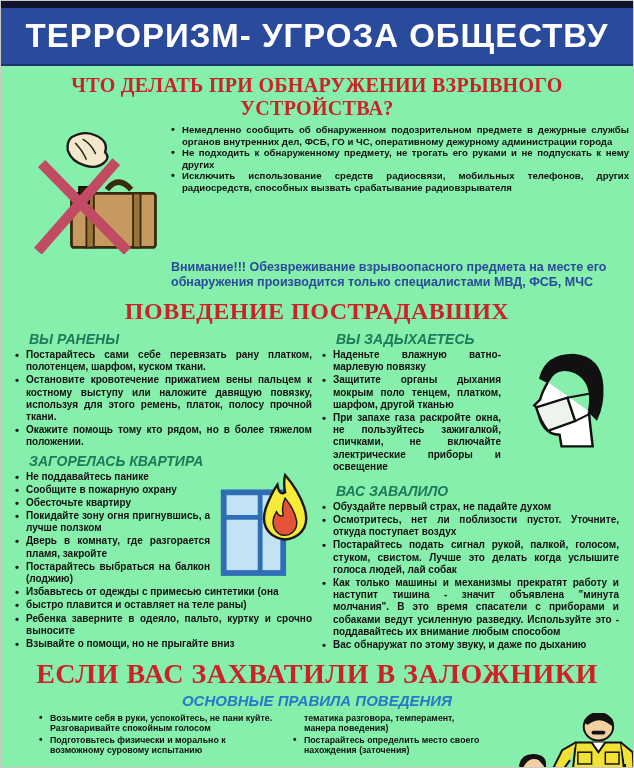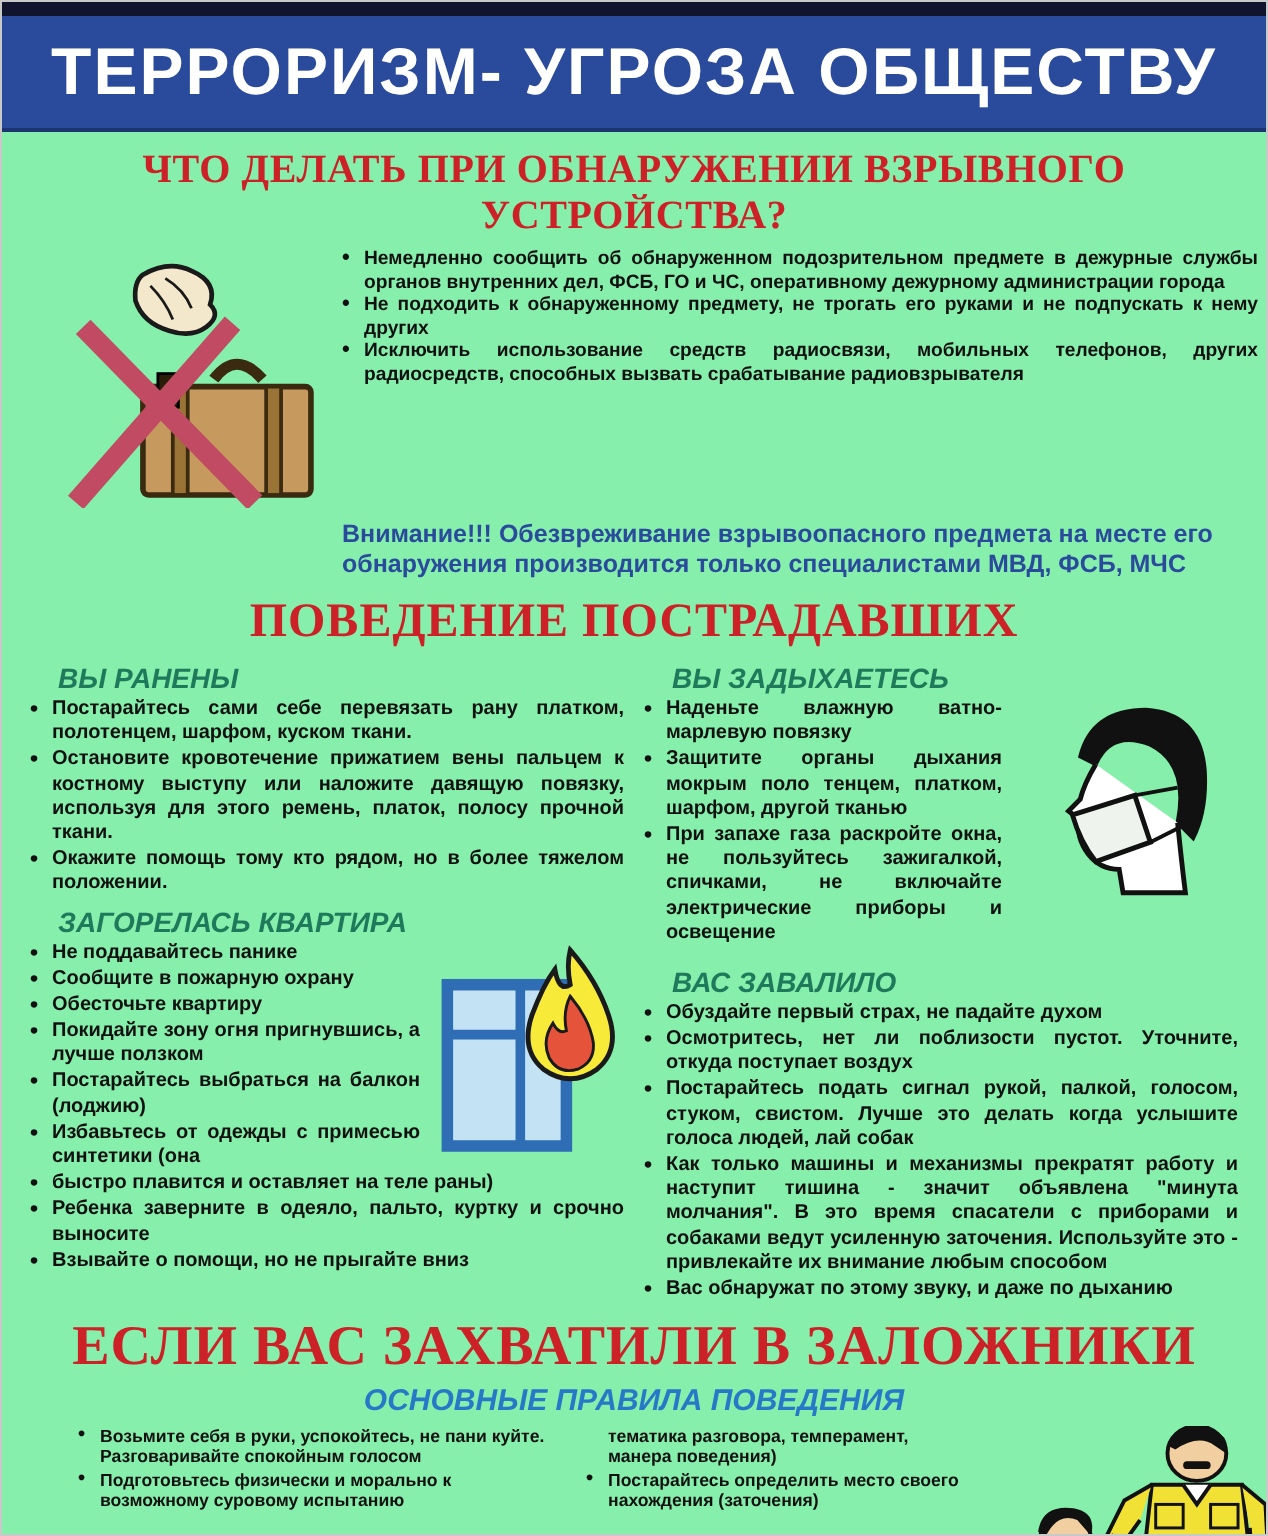--- a/index.html
+++ b/index.html
@@ -120,20 +120,21 @@
             <line x1="8" y1="48" x2="46" y2="48" stroke="#2f6db4" stroke-width="5"></line>
             <path d="M72,4 Q86,20 92,38 Q98,56 86,66 Q72,76 58,66 Q46,56 52,38 Q58,22 64,14 Q66,26 72,22 Q70,12 72,4 Z" fill="#f7ea39" stroke="#1a1a1a" stroke-width="2.5"></path>
             <path d="M72,28 Q82,40 84,52 Q85,62 76,66 Q66,69 61,60 Q57,51 63,42 Q66,48 70,46 Q68,36 72,28 Z" fill="#e5533a" stroke="#1a1a1a" stroke-width="1.5"></path>
           </svg>
         </div>
         <ul class="blist">
             <li>Не поддавайтесь панике</li>
             <li>Сообщите в пожарную охрану</li>
             <li>Обесточьте квартиру</li>
             <li>Покидайте зону огня пригнувшись, а лучше ползком</li>
+            <li>Дверь в комнату, где разгорается пламя, закройте</li>
             <li>Постарайтесь выбраться на балкон (лоджию)</li>
             <li>Избавьтесь от одежды с примесью синтетики (она</li>
             <li>быстро плавится и оставляет на теле раны)</li>
             <li>Ребенка заверните в одеяло, пальто, куртку и срочно выносите</li>
             <li>Взывайте о помощи, но не прыгайте вниз</li>
           </ul>
       </div>
     </div>
 
     <div class="col">
@@ -152,21 +153,21 @@
             <li>Наденьте влажную ватно- марлевую повязку</li>
             <li>Защитите органы дыхания мокрым поло тенцем, платком, шарфом, другой тканью</li>
             <li>При запахе газа раскройте окна, не пользуйтесь зажигалкой, спичками, не включайте электрические приборы и освещение</li>
           </ul>
       </div>
       <div class="sub-title" style="margin-top:10px">ВАС ЗАВАЛИЛО</div>
       <ul class="blist">
           <li>Обуздайте первый страх, не падайте духом</li>
           <li>Осмотритесь, нет ли поблизости пустот. Уточните, откуда поступает воздух</li>
           <li>Постарайтесь подать сигнал рукой, палкой, голосом, стуком, свистом. Лучше это делать когда услышите голоса людей, лай собак</li>
-          <li>Как только машины и механизмы прекратят работу и наступит тишина - значит объявлена "минута молчания". В это время спасатели с приборами и собаками ведут усиленную заточения. Используйте это - привлекайте их внимание любым способом</li>
+          <li>Как только машины и механизмы прекратят работу и наступит тишина - значит объявлена "минута молчания". В это время спасатели с приборами и собаками ведут усиленную разведку. Используйте это - поддавайтесь их внимание любым способом</li>
           <li>Вас обнаружат по этому звуку, и даже по дыханию</li>
         </ul>
     </div>
   </div>
 
   <h2 class="red-head h-hostage">ЕСЛИ ВАС ЗАХВАТИЛИ В ЗАЛОЖНИКИ</h2>
   <div class="sub-blue">ОСНОВНЫЕ ПРАВИЛА ПОВЕДЕНИЯ</div>
 
   <div class="hostage-row">
     <div class="hcol1">

